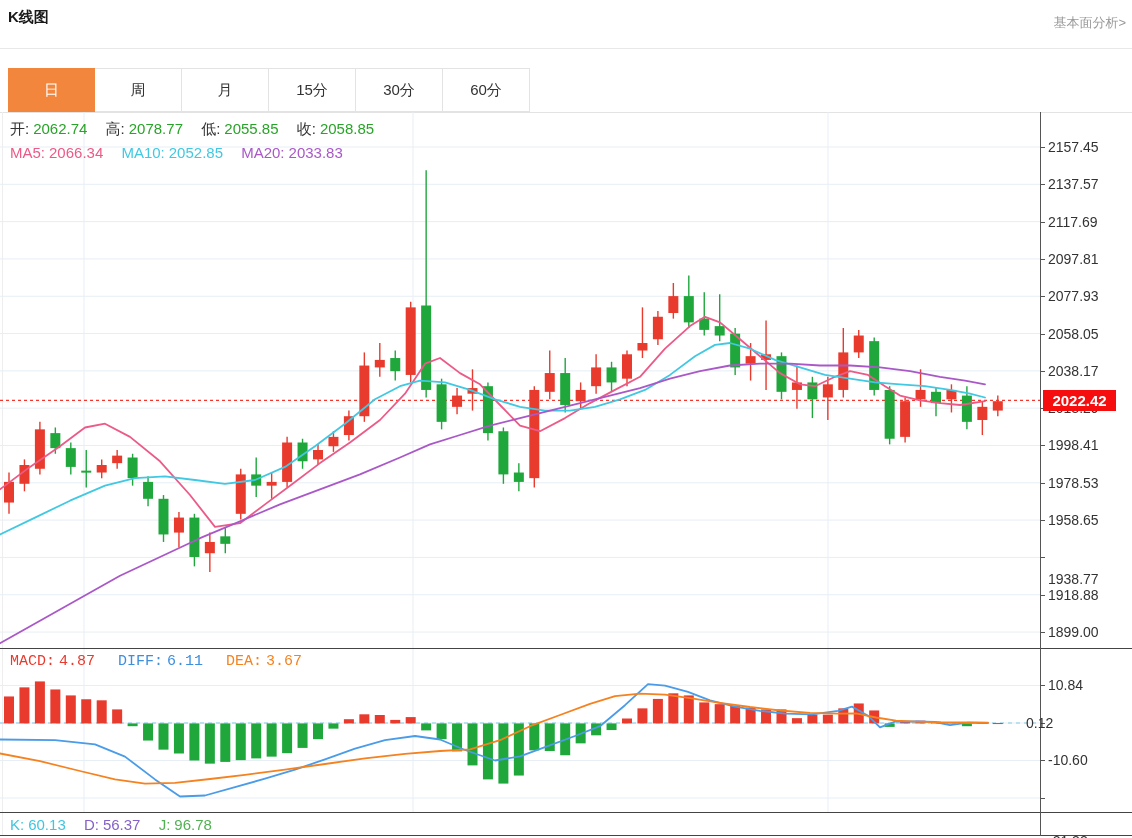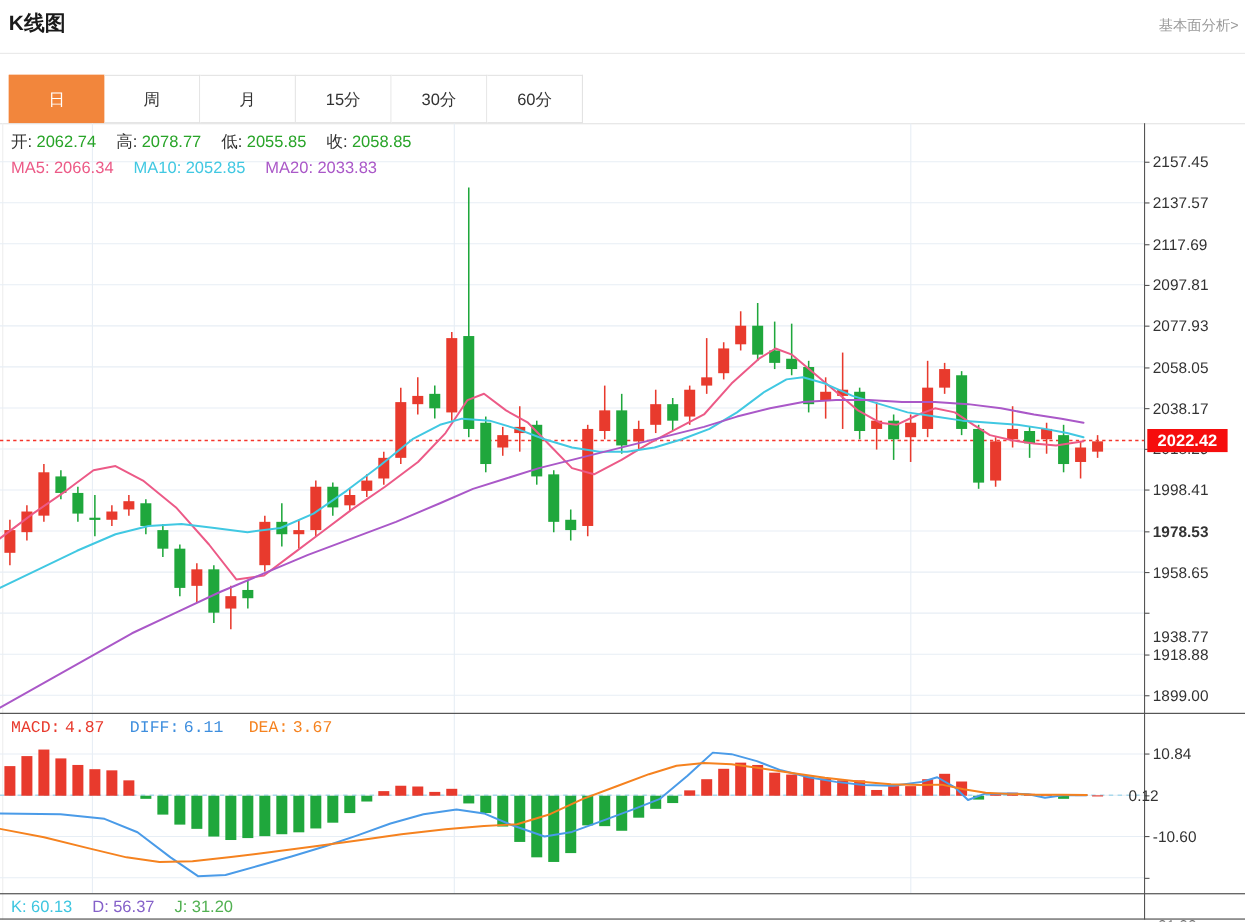--- a/index.html
+++ b/index.html
@@ -1,18 +1,18 @@
 <!DOCTYPE html>
 <html><head>
 <meta charset="utf-8">
 <style>
   html,body{margin:0;padding:0;background:#fff;}
   .page{position:relative;width:1132px;height:838px;background:#fff;overflow:hidden;
         font-family:"Liberation Sans","DejaVu Sans",sans-serif;color:#333;}
-  .hdr-title{position:absolute;left:8px;top:8px;font-size:19px;font-weight:bold;color:#1a1a1a;margin:0;}
+  .hdr-title{position:absolute;left:8px;top:8px;font-size:15px;font-weight:bold;color:#1a1a1a;margin:0;}
   .hdr-link{position:absolute;right:6px;top:14px;font-size:13px;color:var(--link);text-decoration:none;cursor:pointer;}
   .divider{position:absolute;left:0;top:48px;width:1132px;height:1px;background:#e8e8e8;}
   .tabs{position:absolute;left:8px;top:68px;height:44px;display:flex;}
   .tab{width:87px;height:44px;box-sizing:border-box;border:1px solid #e3e3e3;border-left:none;
        display:flex;align-items:center;justify-content:center;font-size:15px;color:#333;cursor:pointer;background:#fff;}
   .tab:first-child{border-left:1px solid #e3e3e3;}
   .tab.active{background:var(--tab-active);color:#fff;border-color:var(--tab-active);}
   .tabline{position:absolute;left:0;top:112px;width:1132px;height:1px;background:#e3e3e3;}
   .leftline{position:absolute;left:2px;top:112px;width:1px;height:724px;background:#eee;}
   svg.panel{position:absolute;left:0;display:block;}
@@ -299,21 +299,21 @@
     <span class="v-ma20">MA20:</span><span class="v-ma20">2033.83</span>
   </div>
   <div class="legend" id="legend-macd">
     <span class="v-macd">MACD:</span><span class="v-macd gap">4.87</span>
     <span class="v-diff">DIFF:</span><span class="v-diff gap">6.11</span>
     <span class="v-dea">DEA:</span><span class="v-dea">3.67</span>
   </div>
   <div class="legend" id="legend-kdj">
     <span class="v-k">K:</span><span class="v-k gap">60.13</span>
     <span class="v-d">D:</span><span class="v-d gap">56.37</span>
-    <span class="v-j">J:</span><span class="v-j">31.20</span>
+    <span class="v-j">J:</span><span class="v-j">96.78</span>
   </div>
 
   <div class="border-dark" style="top:648px"></div>
   <div class="border-dark" style="top:812px"></div>
   <div class="border-dark" style="top:835px"></div>
   <div class="axis-line"></div>
   <div id="y-axis">
       <div class="tickmark" style="left: 1040px; top: 147px;"></div>
       <div class="ticklabel" style="left: 1048px; top: 139px;">2157.45</div>
       <div class="tickmark" style="left: 1040px; top: 184px;"></div>
@@ -326,21 +326,21 @@
       <div class="ticklabel" style="left: 1048px; top: 288px;">2077.93</div>
       <div class="tickmark" style="left: 1040px; top: 334px;"></div>
       <div class="ticklabel" style="left: 1048px; top: 326px;">2058.05</div>
       <div class="tickmark" style="left: 1040px; top: 371px;"></div>
       <div class="ticklabel" style="left: 1048px; top: 363px;">2038.17</div>
       <div class="tickmark" style="left: 1040px; top: 408px;"></div>
       <div class="ticklabel" style="left: 1048px; top: 400px;">2018.29</div>
       <div class="tickmark" style="left: 1040px; top: 445px;"></div>
       <div class="ticklabel" style="left: 1048px; top: 437px;">1998.41</div>
       <div class="tickmark" style="left: 1040px; top: 483px;"></div>
-      <div class="ticklabel" style="left: 1048px; top: 475px; font-weight: bold;">1978.53</div>
+      <div class="ticklabel" style="left: 1048px; top: 475px;">1978.53</div>
       <div class="tickmark" style="left: 1040px; top: 520px;"></div>
       <div class="ticklabel" style="left: 1048px; top: 512px;">1958.65</div>
       <div class="tickmark" style="left: 1040px; top: 557px;"></div>
       <div class="ticklabel" style="left: 1048px; top: 571px; text-align: right;">1938.77</div>
       <div class="tickmark" style="left: 1040px; top: 595px;"></div>
       <div class="ticklabel" style="left: 1048px; top: 587px;">1918.88</div>
       <div class="tickmark" style="left: 1040px; top: 632px;"></div>
       <div class="ticklabel" style="left: 1048px; top: 624px;">1899.00</div>
       <div class="tickmark" style="left: 1040px; top: 685px;"></div>
       <div class="ticklabel" style="left: 1048px; top: 677px;">10.84</div>

